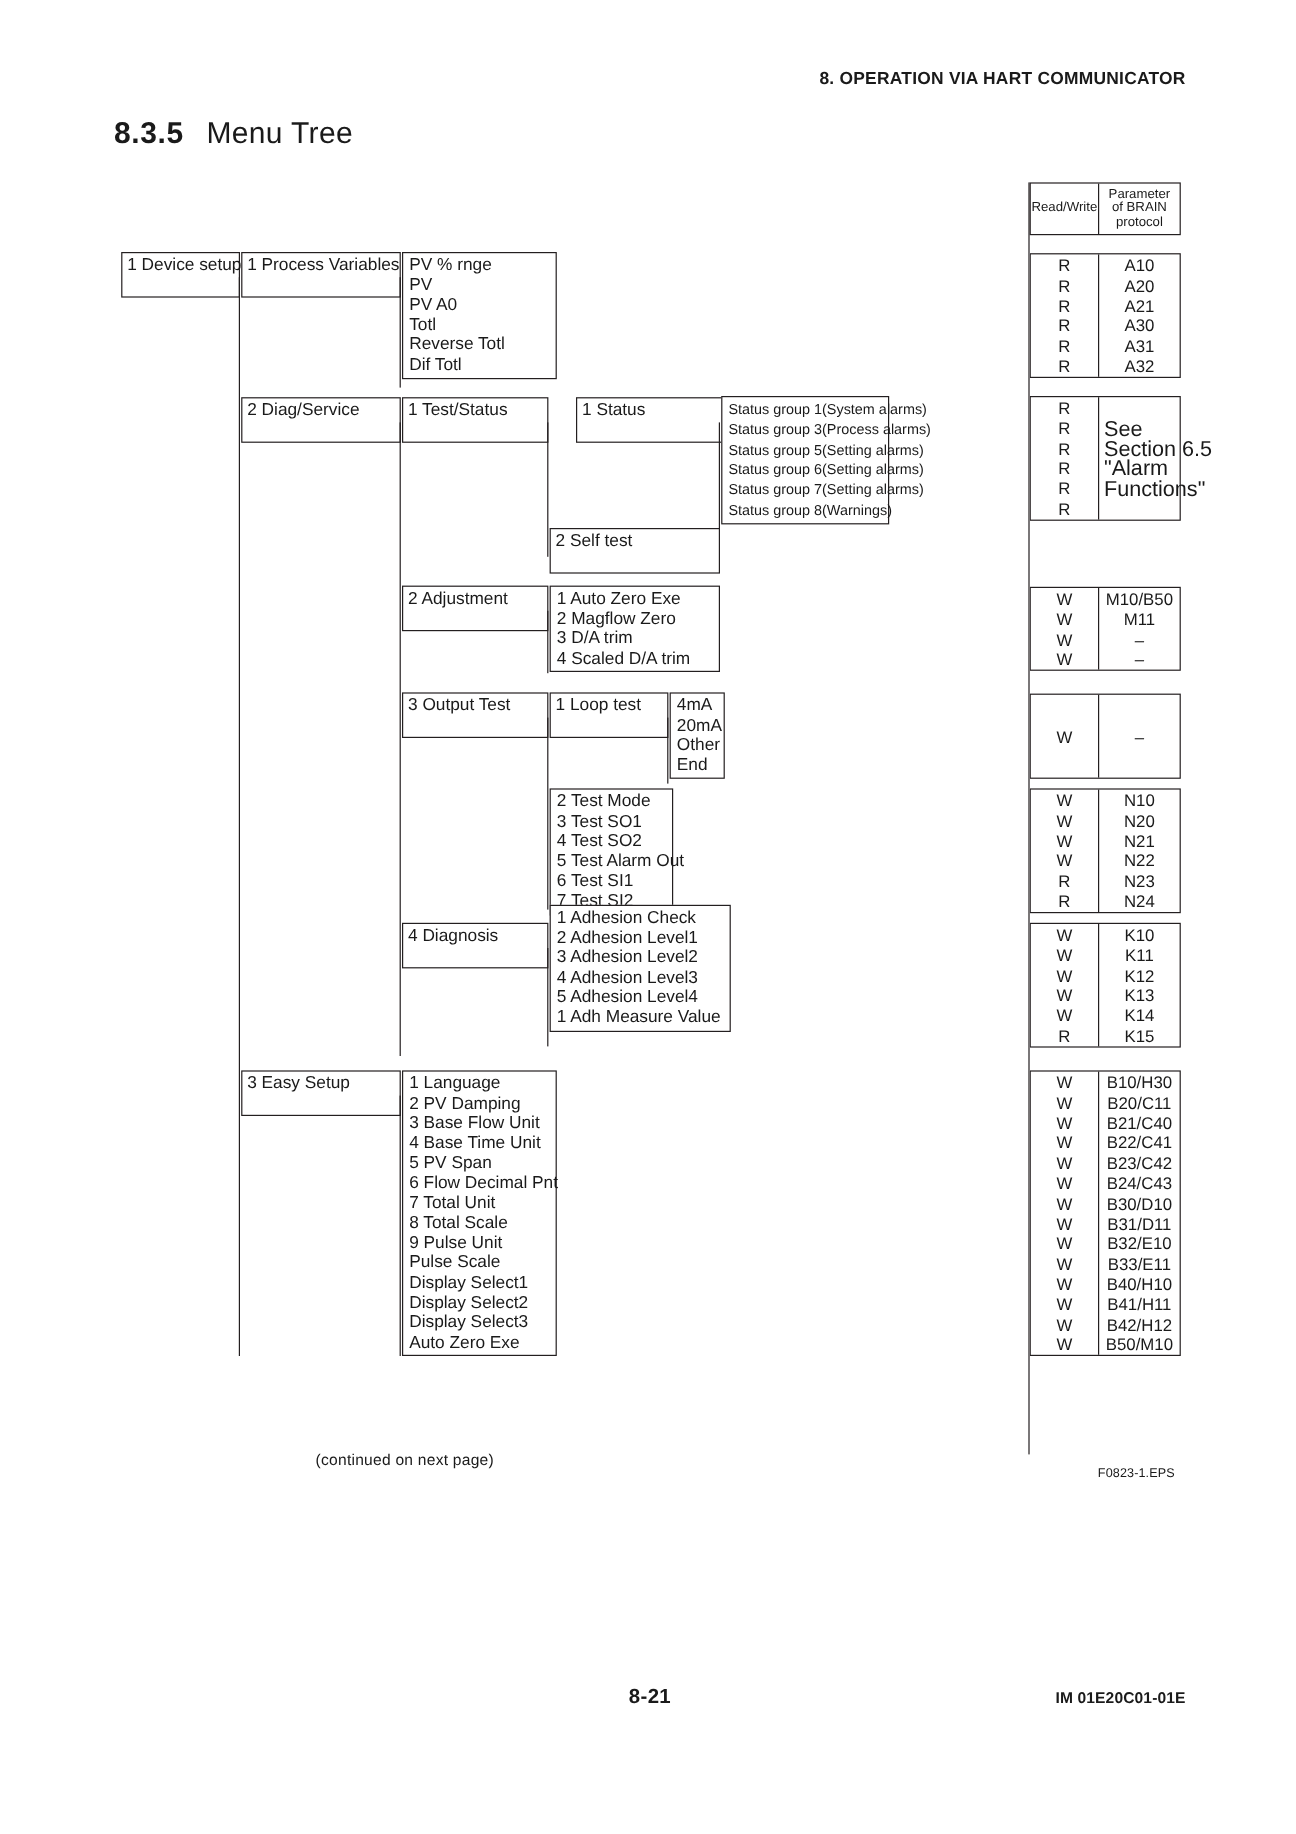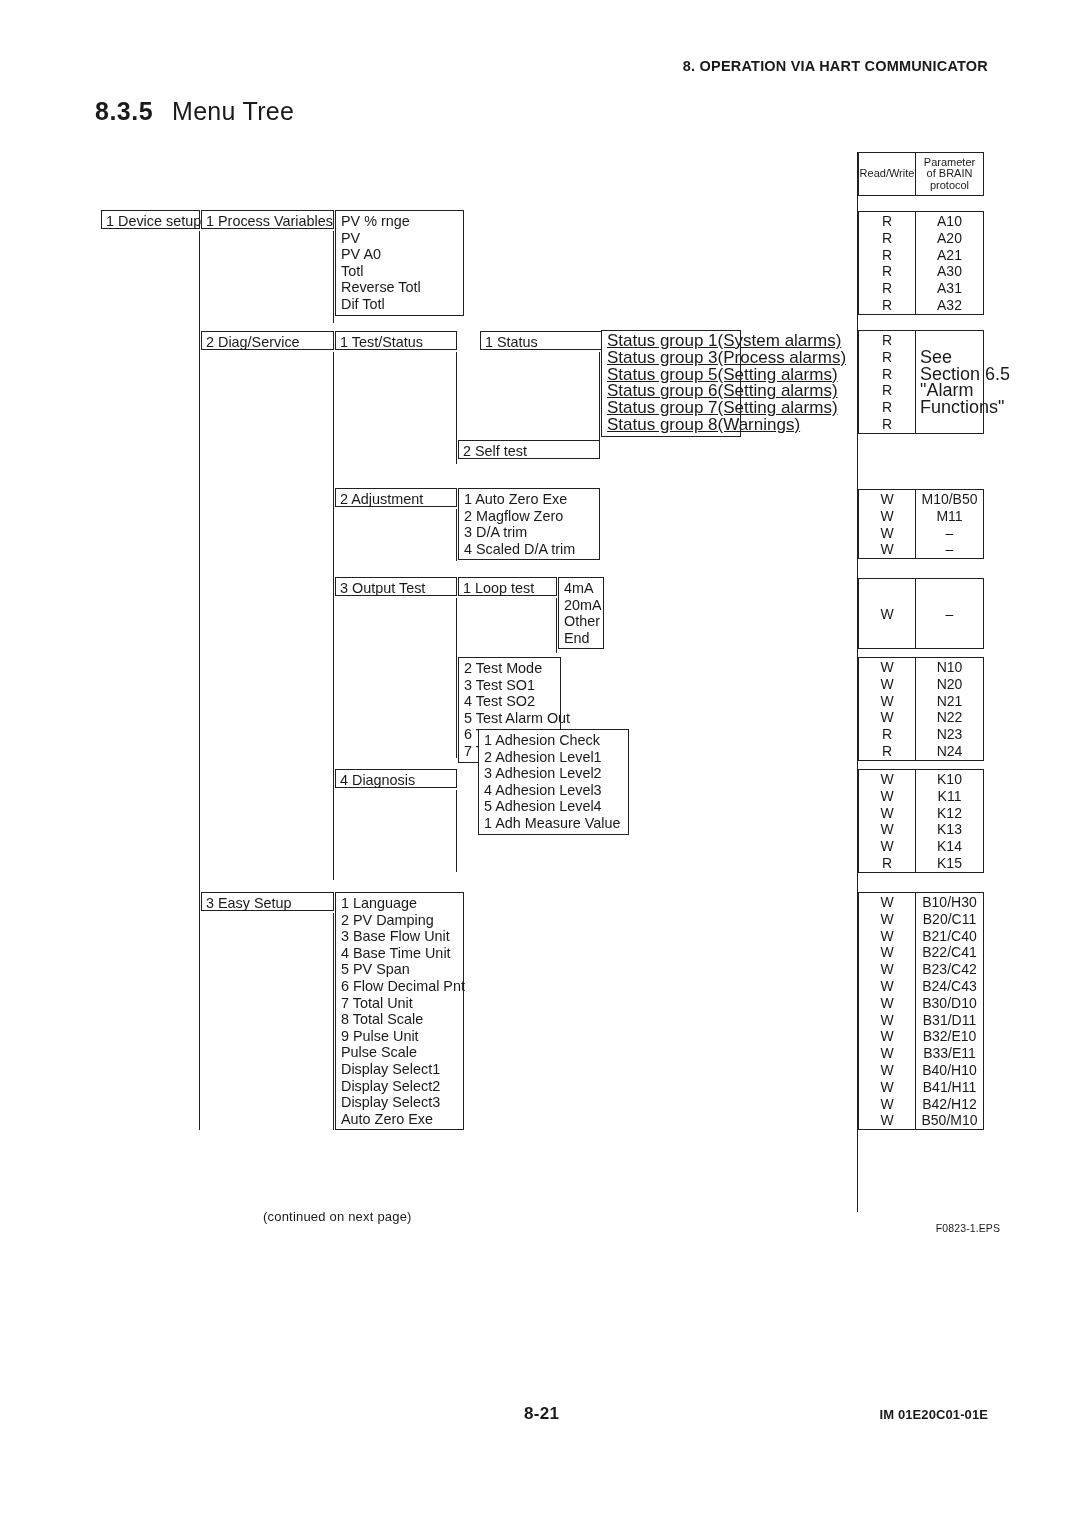--- a/index.html
+++ b/index.html
@@ -31,30 +31,30 @@
   
   .node{
     box-sizing:border-box;
     border:1.3px solid #231f20;
     background:#fff;
     font-size:14.4px;
     line-height:16.6px;
     padding:2px 0 2px 4px;
   }
   .node .ln{display:block;white-space:nowrap;padding-left:1px;}
-  .node.tiny{font-size:17px;line-height:16.8px;text-decoration:underline;}
+  .node.tiny{font-size:12px;line-height:16.8px;}
 
   
   .labelbox{
     box-sizing:border-box;
     border:1.3px solid #231f20;
     background:#fff;
     font-size:14.4px;
     line-height:18px;
-    height:19px;
+    height:38px;
     padding:1px 0 15px 4px;
     white-space:nowrap;
   }
   .stem{
     width:0;border-left:1.3px solid #231f20;
   }
 
   
   .ptable{
     box-sizing:border-box;
@@ -94,21 +94,21 @@
   #right-rule{
     left:857px;top:152px;width:0;height:1060px;
     border-left:1.4px solid #231f20;
   }
 
   
   #continued{
     left:263px;top:1209px;font-size:13px;letter-spacing:.2px;
   }
   #eps{
-    right:80px;top:1222px;font-size:10.5px;letter-spacing:.1px;
+    right:101px;top:1222px;font-size:10.5px;letter-spacing:.1px;
   }
   #pagenum{
     left:524px;top:1404px;font-size:17px;font-weight:bold;letter-spacing:.3px;
   }
   #docnum{
     right:92px;top:1407px;font-size:13px;font-weight:bold;letter-spacing:.1px;
   }
 </style>
 </head>
 <body>
@@ -213,21 +213,21 @@
 
 <div class="abs node" id="list-output-test" style="left:458px;top:657px;width:103px;">
     <span class="ln">2 Test Mode</span>
     <span class="ln">3 Test SO1</span>
     <span class="ln">4 Test SO2</span>
     <span class="ln">5 Test Alarm Out</span>
     <span class="ln">6 Test SI1</span>
     <span class="ln">7 Test SI2</span>
   </div>
 
-<div class="abs node" id="list-diagnosis" style="left:458px;top:729px;width:151px;margin-left:20px;">
+<div class="abs node" id="list-diagnosis" style="left:458px;top:754px;width:151px;">
     <span class="ln">1 Adhesion Check</span>
     <span class="ln">2 Adhesion Level1</span>
     <span class="ln">3 Adhesion Level2</span>
     <span class="ln">4 Adhesion Level3</span>
     <span class="ln">5 Adhesion Level4</span>
     <span class="ln">1 Adh Measure Value</span>
   </div>
 
 <div class="abs ptable" id="pt-process-variables" style="left:858px;top:211px;width:126px;">
   <div class="pcol rw">

